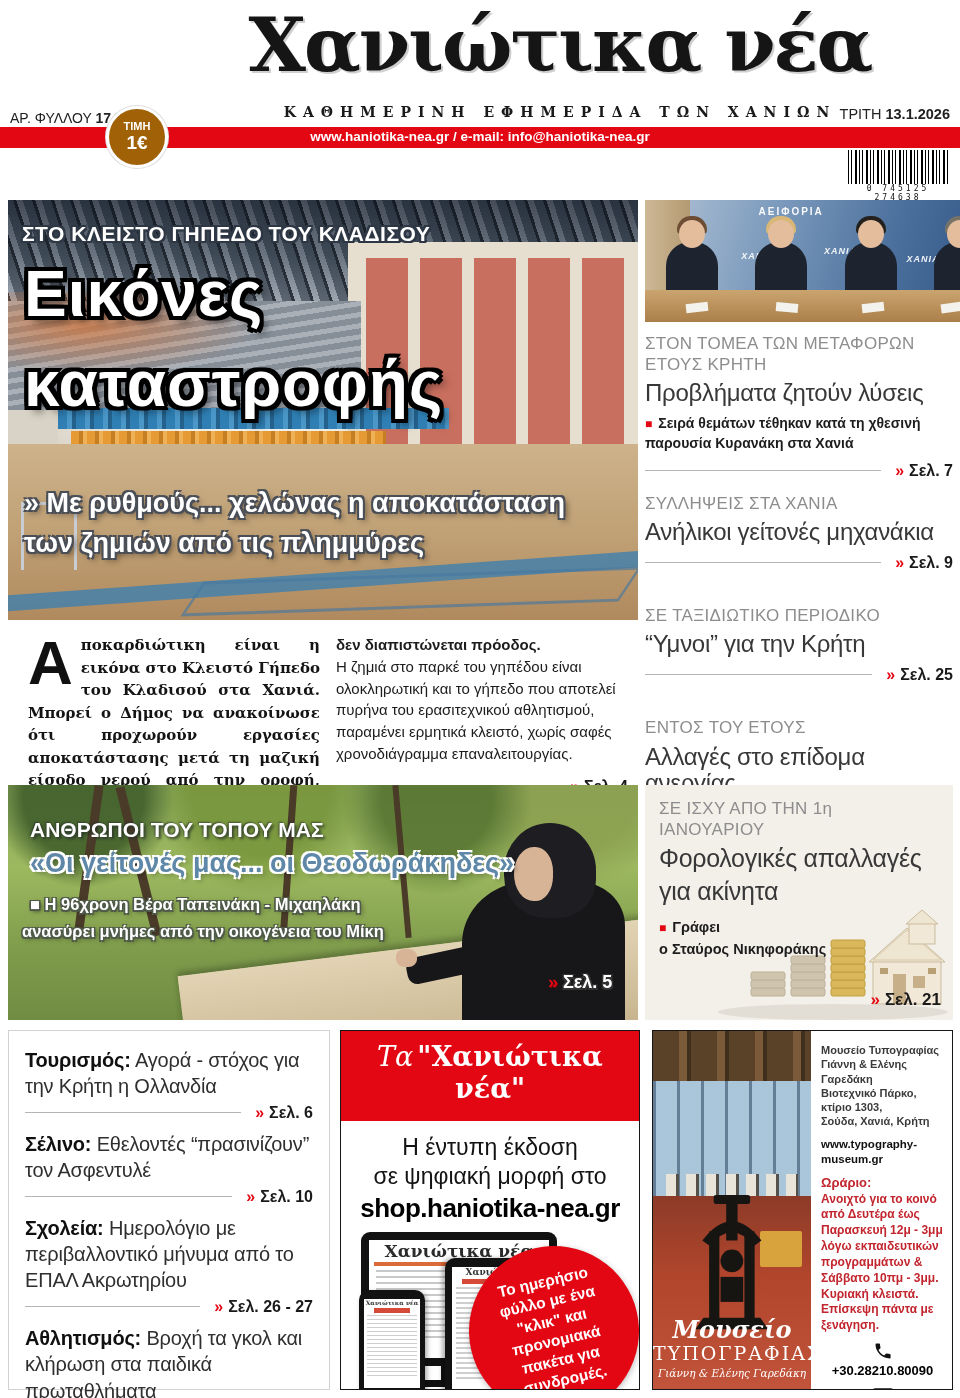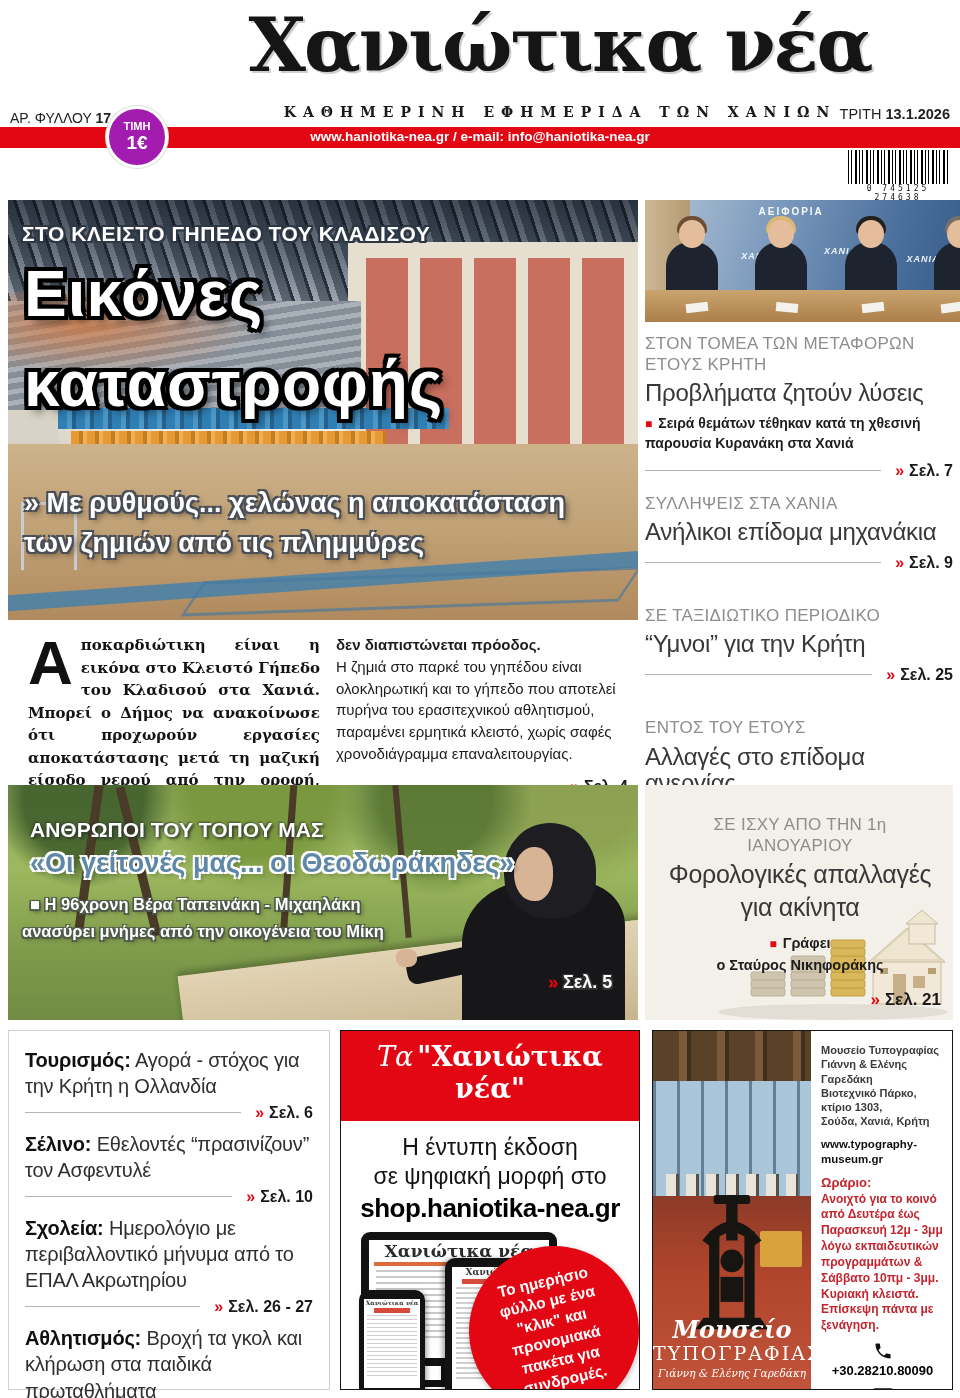--- a/index.html
+++ b/index.html
@@ -2,21 +2,21 @@
 <html><head>
 <meta charset="utf-8">
 <style>
   * { margin:0; padding:0; box-sizing:border-box; }
   body { background:#e9e9e9; font-family:"Liberation Sans", sans-serif; }
   .page { position:relative; width:960px; height:1398px; background:#fff; margin:0 auto; overflow:hidden; }
 
   
   .m-issue { position:absolute; left:10px; top:110px; font-size:14px; color:#222; }
   .m-issue b { font-weight:bold; }
-  .price-badge { position:absolute; left:106px; top:106px; width:62px; height:62px; background:#a21caf;
+  .price-badge { position:absolute; left:106px; top:106px; width:62px; height:62px; background:#a16207;
     border:3px solid #fff; border-radius:50%; color:#fff; text-align:center; z-index:5;
     box-shadow:0 0 0 1px #ddd; display:flex; flex-direction:column; justify-content:center; }
   .price-badge .pl { font-size:11px; font-weight:bold; }
   .price-badge .pv { font-size:19px; font-weight:bold; }
   .m-title { position:absolute; left:170px; top:2px; width:780px; text-align:center;
     font-family:"DejaVu Serif","Liberation Serif",serif; font-weight:bold; font-size:74px;
     letter-spacing:-2px; color:#151515; text-shadow:2px 2px 0 #cfcfcf; }
   .m-subtitle { position:absolute; left:170px; top:104px; width:780px; text-align:center;
     font-family:"DejaVu Serif","Liberation Serif",serif; font-weight:bold; font-size:14px;
     letter-spacing:7px; color:#1a1a1a; }
@@ -142,21 +142,21 @@
   .pf-sub { position:absolute; z-index:3; color:#fff; font-weight:bold; font-size:16.5px;
     text-shadow:1.5px 1.5px 0 #4f5a4a,-1.5px -1.5px 0 #4f5a4a,1.5px -1.5px 0 #4f5a4a,-1.5px 1.5px 0 #4f5a4a,2px 2px 5px rgba(0,0,0,.6); }
   .pf-sub.s1 { left:30px; top:895px; }
   .pf-sub.s2 { left:22px; top:922px; }
   .pf-ref { position:absolute; left:548px; top:972px; z-index:3; font-weight:bold; font-size:18px; color:#fff;
     text-shadow:1.5px 1.5px 0 #333,-1.5px -1.5px 0 #333,1.5px -1.5px 0 #333,-1.5px 1.5px 0 #333; }
   .pf-ref .chev { text-shadow:1px 1px 0 #7a0a0a; }
 
   
   .taxbox { position:absolute; left:645px; top:785px; width:308px; height:235px; background:#f3f0ea; overflow:hidden; }
-  .taxbox .inner { padding:30px 12px 0 14px; position:relative; z-index:2;text-align:center; }
+  .taxbox .inner { padding:14px 12px 0 14px; position:relative; z-index:2; }
   .taxbox .r-head { font-size:25px; }
   .tax-byline { margin-top:12px; font-size:14.5px; font-weight:bold; color:#1d1d1d; line-height:1.5; }
   .tax-art { position:absolute; right:0; bottom:0; z-index:1; }
   .tax-ref { position:absolute; right:12px; bottom:10px; z-index:3; font-weight:bold; font-size:17px; color:#1a1a1a; }
 
   
   .briefs { position:absolute; left:8px; top:1030px; width:322px; height:360px; border:1px solid #d2d2d2; padding:16px 16px 0 16px; background:#fff; }
   .brief p { font-size:20px; line-height:1.32; color:#2f2f2f; letter-spacing:-.2px; }
   .brief .lead-in { font-weight:bold; color:#101010; }
   .brief .refline { margin-top:4px; margin-bottom:9px; }
@@ -324,21 +324,21 @@
       </div>
       <div class="refline">
         <span class="rule"></span>
         <span class="chev">»</span>
         <span class="reftext">Σελ. 7</span>
       </div>
     </article>
 
     <article class="r-item" style="margin-top:14px;">
       <div class="r-kicker">ΣΥΛΛΗΨΕΙΣ ΣΤΑ ΧΑΝΙΑ</div>
-      <div class="r-head">Ανήλικοι επίδομα μηχανάκια</div>
+      <div class="r-head">Ανήλικοι γείτονές μηχανάκια</div>
       <div class="refline">
         <span class="rule"></span>
         <span class="chev">»</span>
         <span class="reftext">Σελ. 9</span>
       </div>
     </article>
 
     <article class="r-item gap-lg">
       <div class="r-kicker">ΣΕ ΤΑΞΙΔΙΩΤΙΚΟ ΠΕΡΙΟΔΙΚΟ</div>
       <div class="r-head">“Υμνοι” για την Κρήτη</div>

